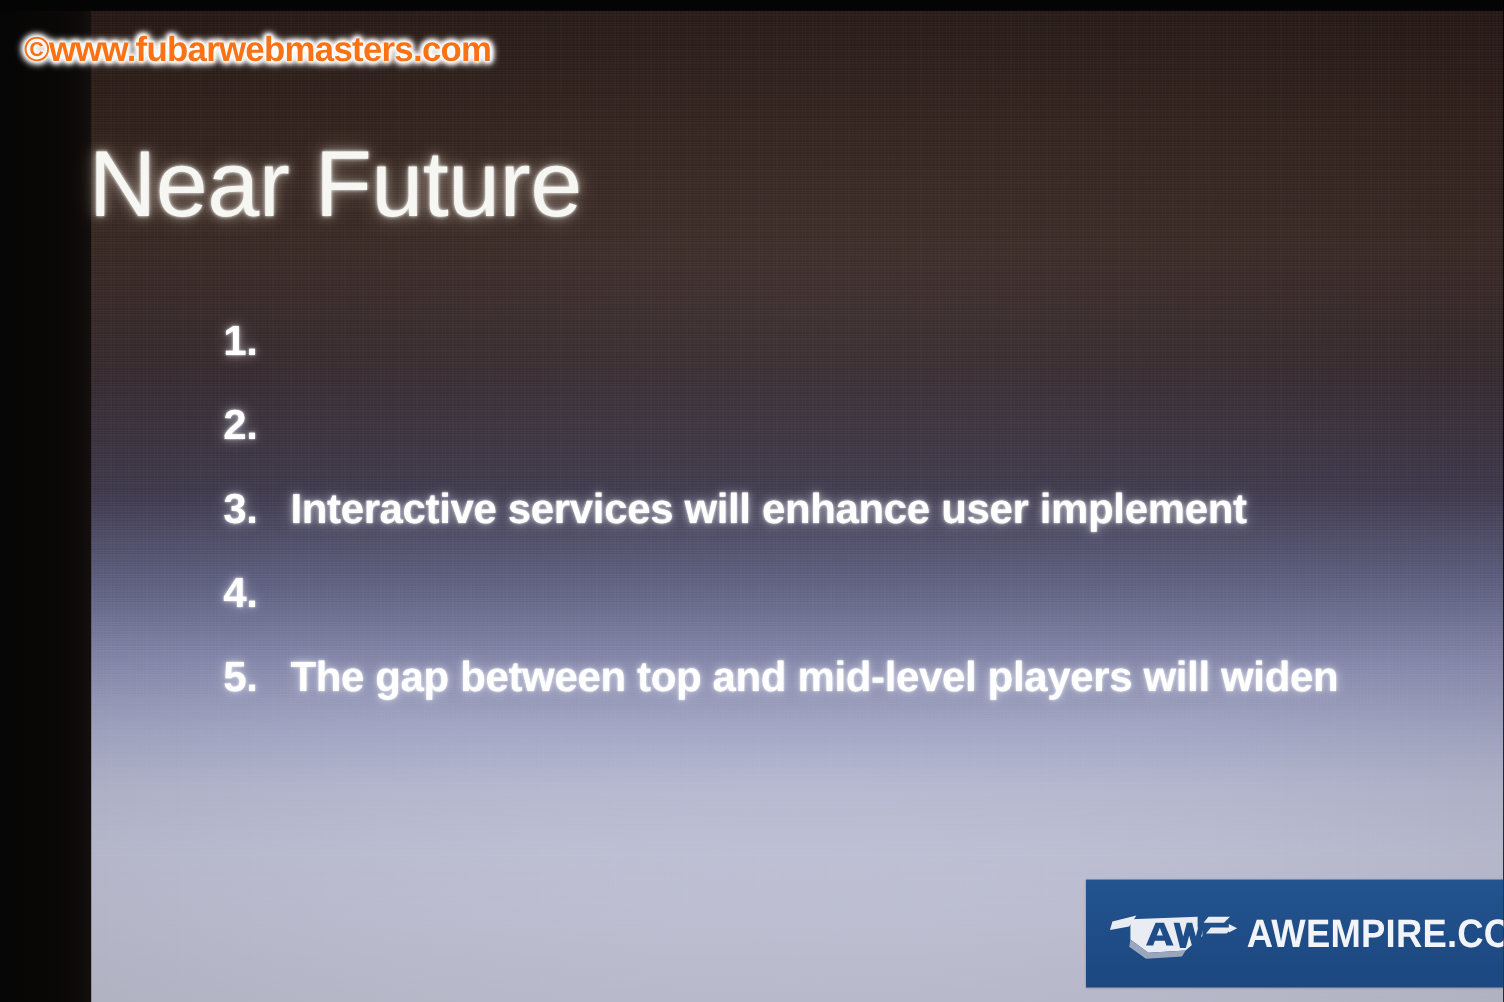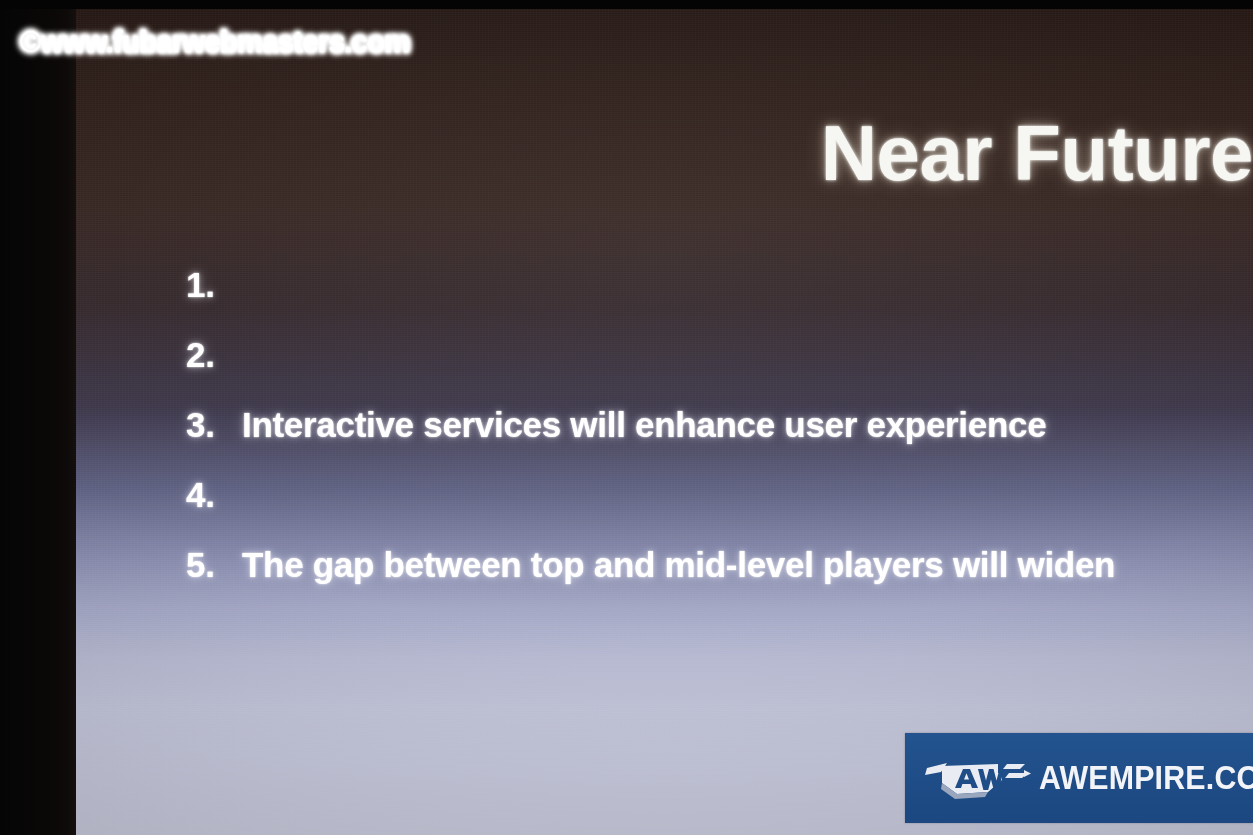--- a/index.html
+++ b/index.html
@@ -79,23 +79,23 @@
     height: 9px;
     background: #040404;
   }
 
   
   #slide-title {
     position: absolute;
     left: 74px;
     top: 108px;
     width: 1179px;
-    text-align: right;
-    font-family: "Liberation Sans", sans-serif;
-    font-weight: 700;
+    text-align: left;
+    font-family: "Liberation Sans", sans-serif;
+    font-weight: 400;
     font-size: 78px;
     letter-spacing: -0.5px;
     color: #f6f6f2;
     text-shadow:
       0 0 3px rgba(255,255,255,.95),
       0 0 10px rgba(255,250,235,.55),
       0 0 22px rgba(255,240,210,.28);
     white-space: nowrap;
   }
 
@@ -132,21 +132,21 @@
 
   
   #watermark {
     position: absolute;
     left: 20px;
     top: 26px;
     font-family: "Liberation Sans", sans-serif;
     font-weight: 700;
     font-size: 29px;
     letter-spacing: -0.6px;
-    color: #ffffff;
+    color: #f97316;
     white-space: nowrap;
     text-shadow:
       0 0 2px #ffffff, 0 0 3px #ffffff, 0 0 5px #ffffff,
       1px 1px 4px #ffffff, -1px -1px 4px #ffffff,
       2px 0 6px rgba(255,255,255,.95), -2px 0 6px rgba(255,255,255,.95),
       0 2px 6px rgba(255,255,255,.95), 0 -2px 6px rgba(255,255,255,.95),
       0 0 9px rgba(255,255,255,.9);
     z-index: 40;
   }
 
@@ -199,21 +199,21 @@
 
   <ul id="bullet-list">
     <li class="bullet-row">
       <span class="bullet-num">1.</span>
     </li>
     <li class="bullet-row">
       <span class="bullet-num">2.</span>
     </li>
     <li class="bullet-row">
       <span class="bullet-num">3.</span>
-      <span class="bullet-text">Interactive services will enhance user experience</span>
+      <span class="bullet-text">Interactive services will enhance user implement</span>
     </li>
     <li class="bullet-row">
       <span class="bullet-num">4.</span>
     </li>
     <li class="bullet-row">
       <span class="bullet-num">5.</span>
       <span class="bullet-text">The gap between top and mid-level players will widen</span>
     </li>
   </ul>
 

